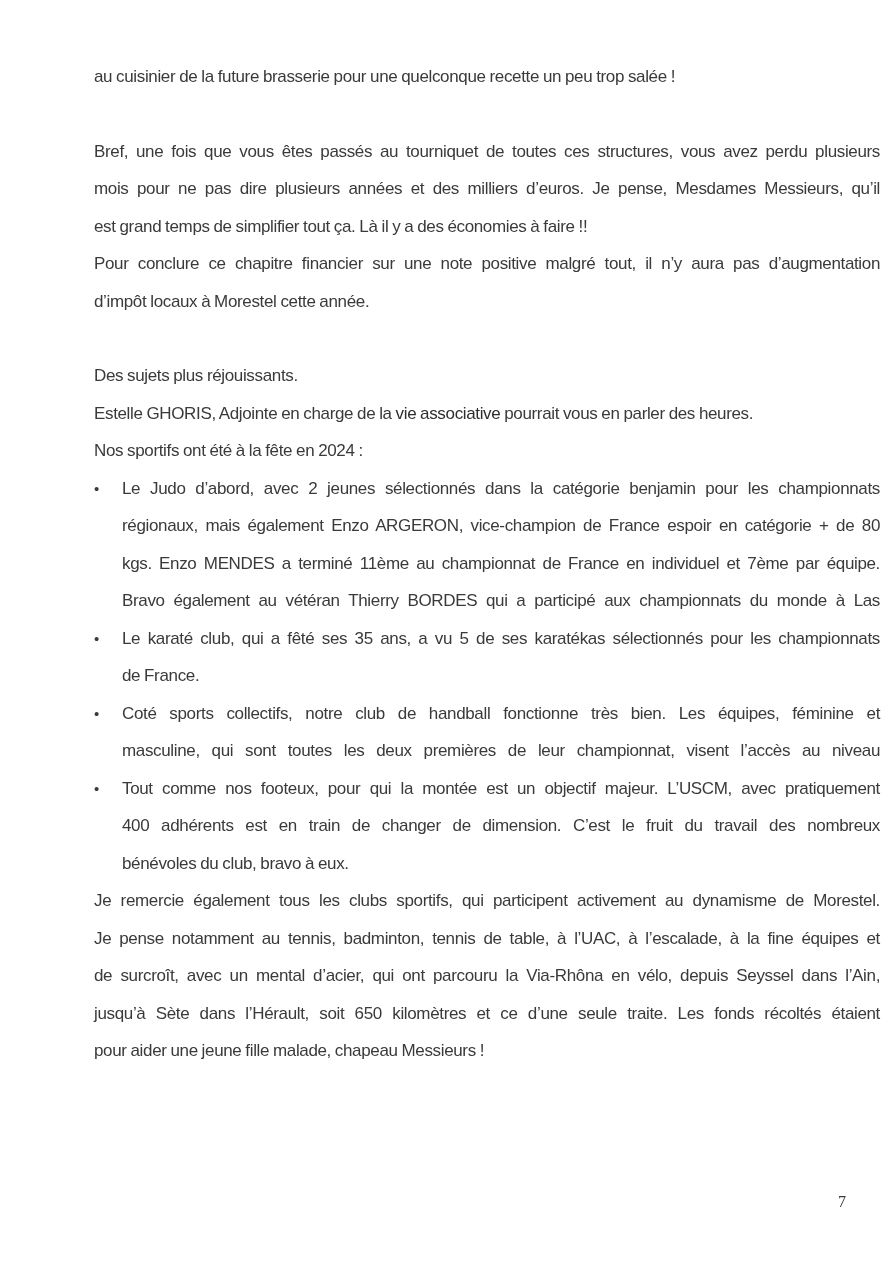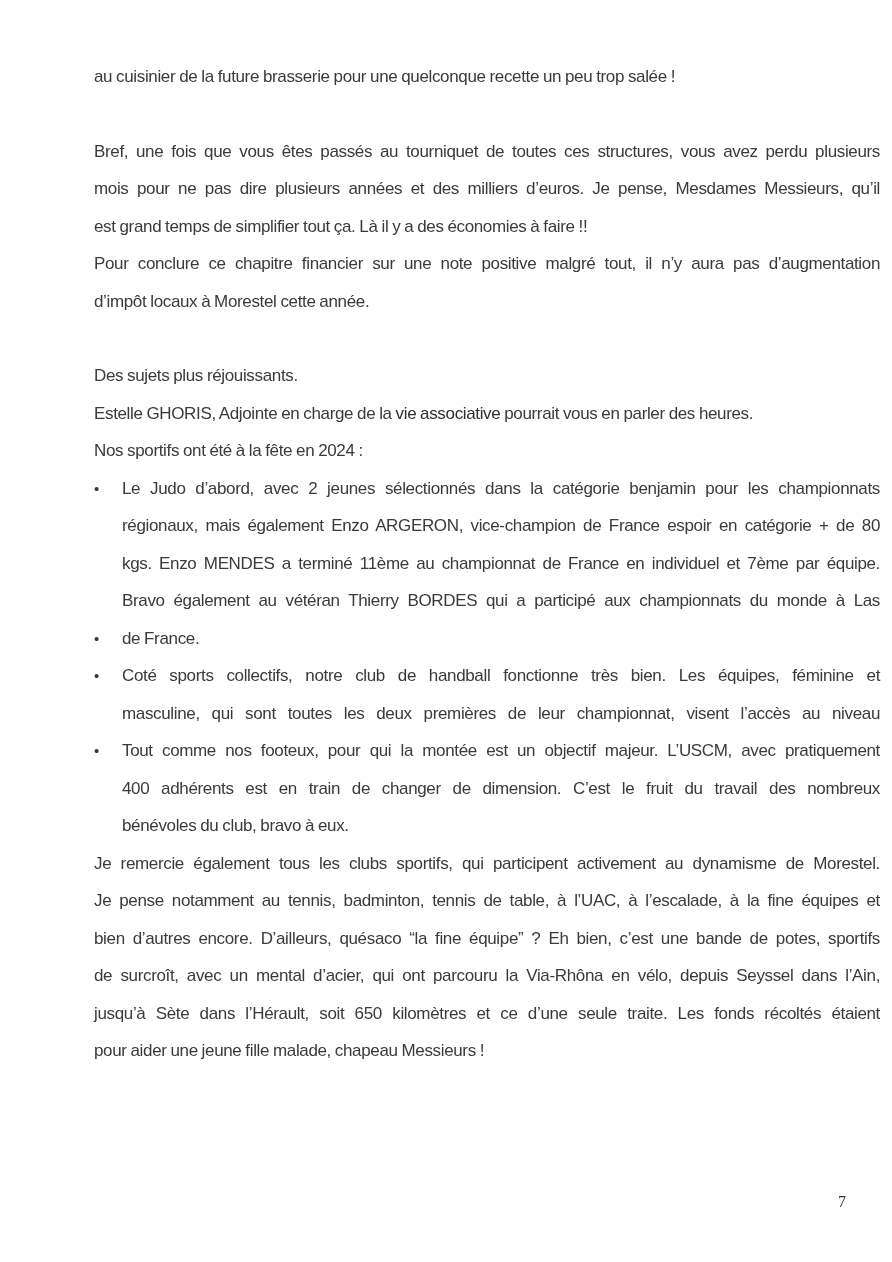--- a/index.html
+++ b/index.html
@@ -85,20 +85,21 @@
     <div class="bullet-item">
       <span class="bullet-dot">•</span>
       <div class="line just">Le Judo d’abord, avec 2 jeunes sélectionnés dans la catégorie benjamin pour les championnats</div>
       <div class="line just">régionaux, mais également Enzo ARGERON, vice-champion de France espoir en catégorie + de 80</div>
       <div class="line just">kgs. Enzo MENDES a terminé 11ème au championnat de France en individuel et 7ème par équipe.</div>
       <div class="line just">Bravo également au vétéran Thierry BORDES qui a participé aux championnats du monde à Las</div>
     </div>
 
     <div class="bullet-item">
       <span class="bullet-dot">•</span>
+      <div class="line just">Le karaté club, qui a fêté ses 35 ans, a vu 5 de ses karatékas sélectionnés pour les championnats</div>
       <div class="line">de France.</div>
     </div>
 
     <div class="bullet-item">
       <span class="bullet-dot">•</span>
       <div class="line just">Coté sports collectifs, notre club de handball fonctionne très bien. Les équipes, féminine et</div>
       <div class="line just">masculine, qui sont toutes les deux premières de leur championnat, visent l’accès au niveau</div>
     </div>
 
     <div class="bullet-item">
@@ -106,21 +107,20 @@
       <div class="line just">Tout comme nos footeux, pour qui la montée est un objectif majeur. L’USCM, avec pratiquement</div>
       <div class="line just">400 adhérents est en train de changer de dimension. C’est le fruit du travail des nombreux</div>
       <div class="line">bénévoles du club, bravo à eux.</div>
     </div>
 
   </div>
 
   <div>
     <div class="line just">Je remercie également tous les clubs sportifs, qui participent activement au dynamisme de Morestel.</div>
     <div class="line just">Je pense notamment au tennis, badminton, tennis de table, à l’UAC, à l’escalade, à la fine équipes et</div>
-    <div class="line just">bien d’autres encore. D’ailleurs, quésaco “la fine équipe” ? Eh bien, c’est une bande de potes, sportifs</div>
     <div class="line just">de surcroît, avec un mental d’acier, qui ont parcouru la Via-Rhôna en vélo, depuis Seyssel dans l’Ain,</div>
     <div class="line just">jusqu’à Sète dans l’Hérault, soit 650 kilomètres et ce d’une seule traite. Les fonds récoltés étaient</div>
     <div class="line">pour aider une jeune fille malade, chapeau Messieurs !</div>
   </div>
 
 </div>
 
 <div class="page-number">7</div>
 
 </body></html>

